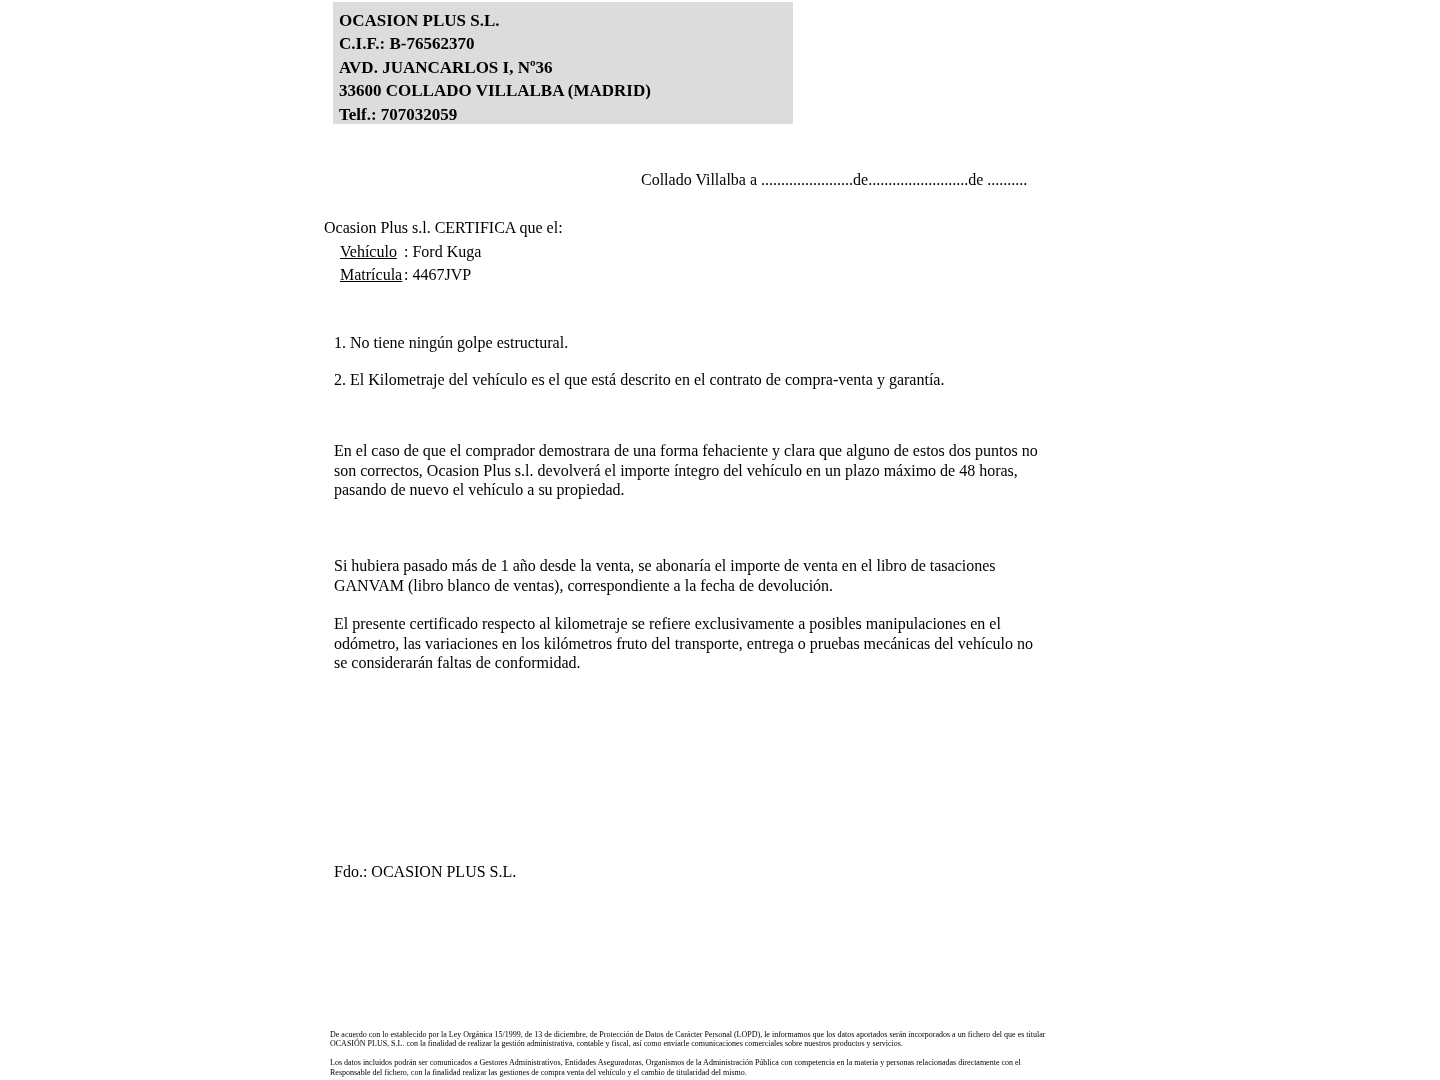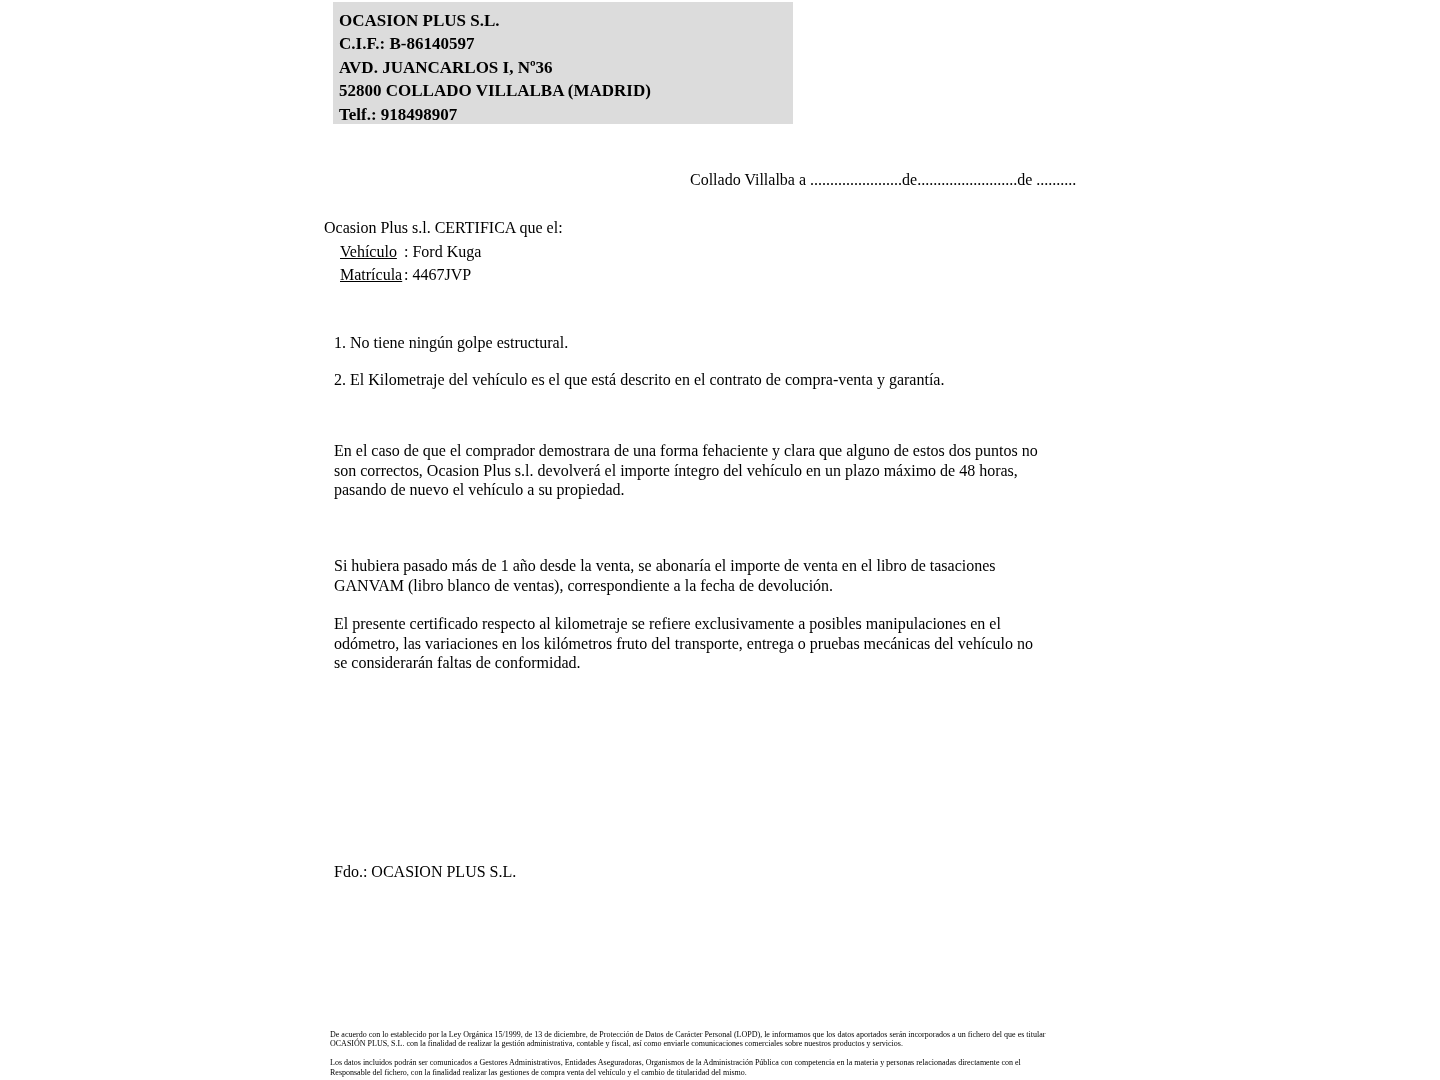--- a/index.html
+++ b/index.html
@@ -27,21 +27,21 @@
     padding: 7px 0 0 6px;
   }
   .header-box .hline {
     font-weight: bold;
     font-size: 17px;
     line-height: 23.4px;
     white-space: nowrap;
   }
   .date-line {
     position: absolute;
-    left: 690px;
+    left: 641px;
     top: 171px;
     font-size: 16px;
     white-space: nowrap;
   }
   .cert-block {
     position: absolute;
     left: 324px;
     top: 216px;
     font-size: 16px;
     line-height: 23.5px;
@@ -92,24 +92,24 @@
     white-space: pre-line;
   }
 </style>
 </head>
 <body>
 
 <div class="page">
 
   <div class="header-box">
     <div class="hline">OCASION PLUS S.L.</div>
-    <div class="hline">C.I.F.: B-86140597</div>
+    <div class="hline">C.I.F.: B-76562370</div>
     <div class="hline">AVD. JUANCARLOS I, Nº36</div>
-    <div class="hline">52800 COLLADO VILLALBA (MADRID)</div>
-    <div class="hline">Telf.: 918498907</div>
+    <div class="hline">33600 COLLADO VILLALBA (MADRID)</div>
+    <div class="hline">Telf.: 707032059</div>
   </div>
 
   <div class="date-line">Collado Villalba a .......................de.........................de ..........</div>
 
   <div class="cert-block">
     <div class="cert-intro">Ocasion Plus s.l. CERTIFICA que el:</div>
     <div class="cert-row"><span class="lbl-box"><u>Vehículo</u></span><span>: Ford Kuga</span></div>
     <div class="cert-row"><span class="lbl-box"><u>Matrícula</u></span><span>: 4467JVP</span></div>
   </div>
 

